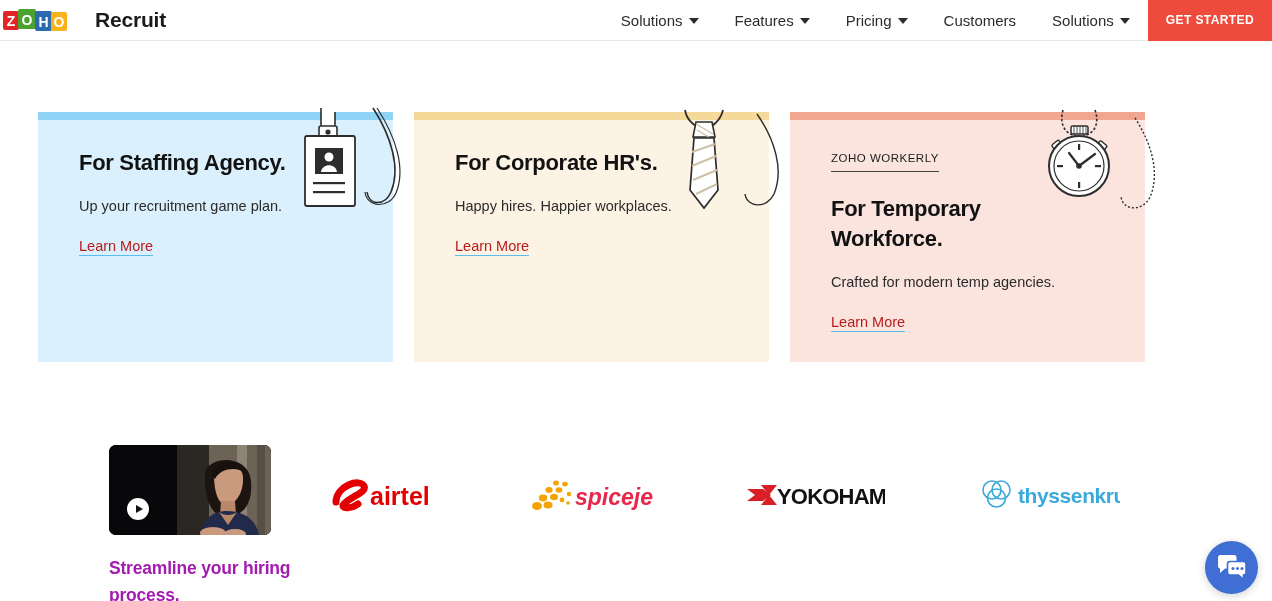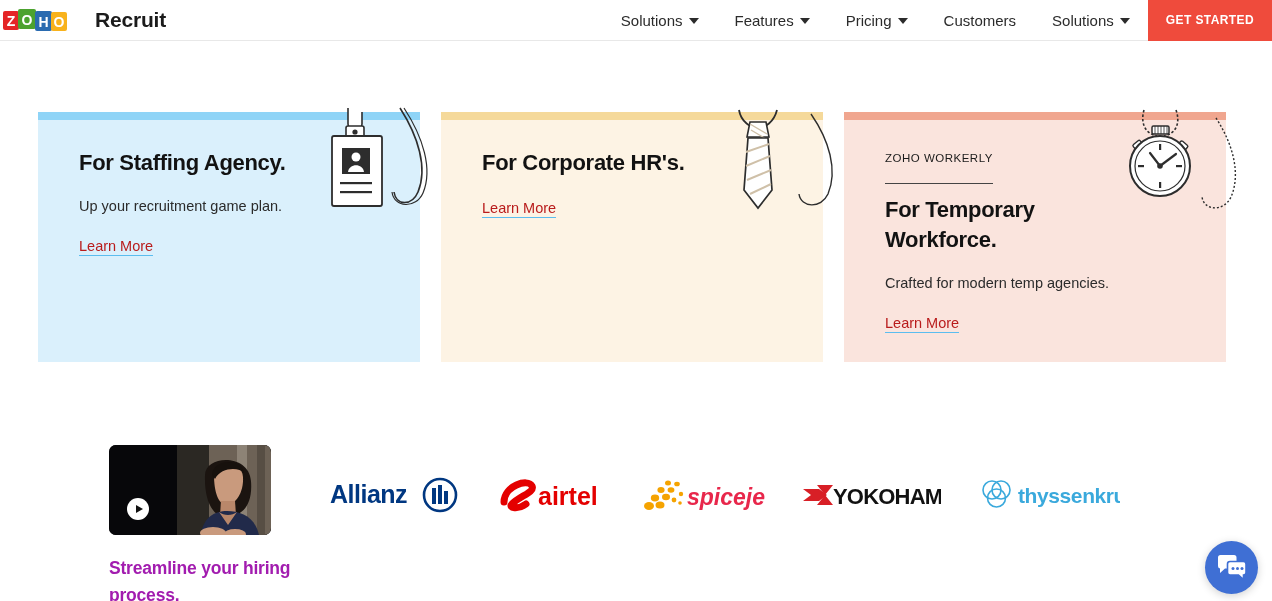--- a/index.html
+++ b/index.html
@@ -82,39 +82,39 @@
   .cards {
     position: absolute;
     top: 112px;
     left: 38px;
     width: 1196px;
     display: flex;
     gap: 21px;
   }
   .card {
     position: relative;
-    width: 382px;
+    width: 355px;
     height: 250px;
     padding: 0;
     overflow: visible;
   }
   .card-strip { height: 8px; width: 100%; }
   .card-body {
     height: 242px;
     padding: 28px 40px 0 41px;
     position: relative;
   }
   .eyebrow {
     font-size: 11.5px;
     letter-spacing: 0.5px;
     color: #1b1b1b;
     display: inline-block;
     border-bottom: 1px solid #444;
-    padding-bottom: 19px;
-    margin-bottom: 11px;
+    padding-bottom: 7px;
+    margin-bottom: 22px;
   }
   .card-title {
     font-size: 22px;
     font-weight: 700;
     line-height: 30px;
     letter-spacing: -0.3px;
     color: #121212;
   }
   .card-sub {
     font-size: 14.5px;
@@ -295,20 +295,21 @@
         <rect x="18" y="76" width="32" height="2.2" fill="#2d2d2d"></rect>
         <rect x="18" y="85" width="32" height="2.2" fill="#2d2d2d"></rect>
       </svg>
     </div>
   </div>
 
   <div class="card c2">
     <div class="card-strip" style="background:#f5d99a"></div>
     <div class="card-body" style="background:#fdf3e4">
       <div class="card-title">For Corporate HR's.</div>
+      <div class="card-sub">Happy hires. Happier workplaces.</div>
       <a class="learn-more">Learn More</a>
     </div>
     <div class="card-art">
       <svg width="150" height="135" viewBox="0 0 150 135">
         <path d="M86 8 C 104 34, 113 64, 103 88 C 96 103, 76 102, 74 88" fill="none" stroke="#2d2d2d" stroke-width="1.4"></path>
 
         <path d="M14 4 C 16 16, 26 22, 33 22 C 40 22, 49 16, 52 4" fill="none" stroke="#2d2d2d" stroke-width="1.8"></path>
 
         <path d="M25 16 L41 16 L44 31 L22 31 Z" fill="#fff" stroke="#2d2d2d" stroke-width="1.6"></path>
         <path d="M25 18 L42 28 M26 24 L41 33" stroke="#cfc0a8" stroke-width="1.4"></path>
@@ -381,29 +382,20 @@
       <ellipse cx="104" cy="88" rx="13" ry="6" fill="#c99a7d"></ellipse>
       <ellipse cx="126" cy="89" rx="11" ry="5" fill="#c99a7d"></ellipse>
     </svg>
     <div class="play-btn"></div>
   </div>
 
   <div class="video-caption">Streamline your hiring process.</div>
 
   <div class="logos">
 
-    <div class="logo-item">
-      <svg width="130" height="36" viewBox="0 0 130 36">
-        <text x="0" y="26" font-family="'Liberation Sans',sans-serif" font-size="25" font-weight="700" fill="#003781" letter-spacing="-0.5">Allianz</text>
-        <circle cx="110" cy="18" r="16" fill="none" stroke="#003781" stroke-width="2.6"></circle>
-        <rect x="102" y="11" width="4" height="16" fill="#003781"></rect>
-        <rect x="108" y="8" width="4" height="19" fill="#003781"></rect>
-        <rect x="114" y="14" width="4" height="13" fill="#003781"></rect>
-      </svg>
-    </div>
 
     <div class="logo-item">
       <svg width="108" height="38" viewBox="0 0 108 38">
         <path d="M6 26 C 6 10, 30 2, 34 10 C 37 16, 22 20, 14 28 C 10 32, 20 34, 28 28" fill="none" stroke="#e40000" stroke-width="7" stroke-linecap="round"></path>
         <text x="40" y="29" font-family="'Liberation Sans',sans-serif" font-size="25" font-weight="700" fill="#e40000">airtel</text>
       </svg>
     </div>
 
     <div class="logo-item">
       <svg width="122" height="38" viewBox="0 0 122 38">

